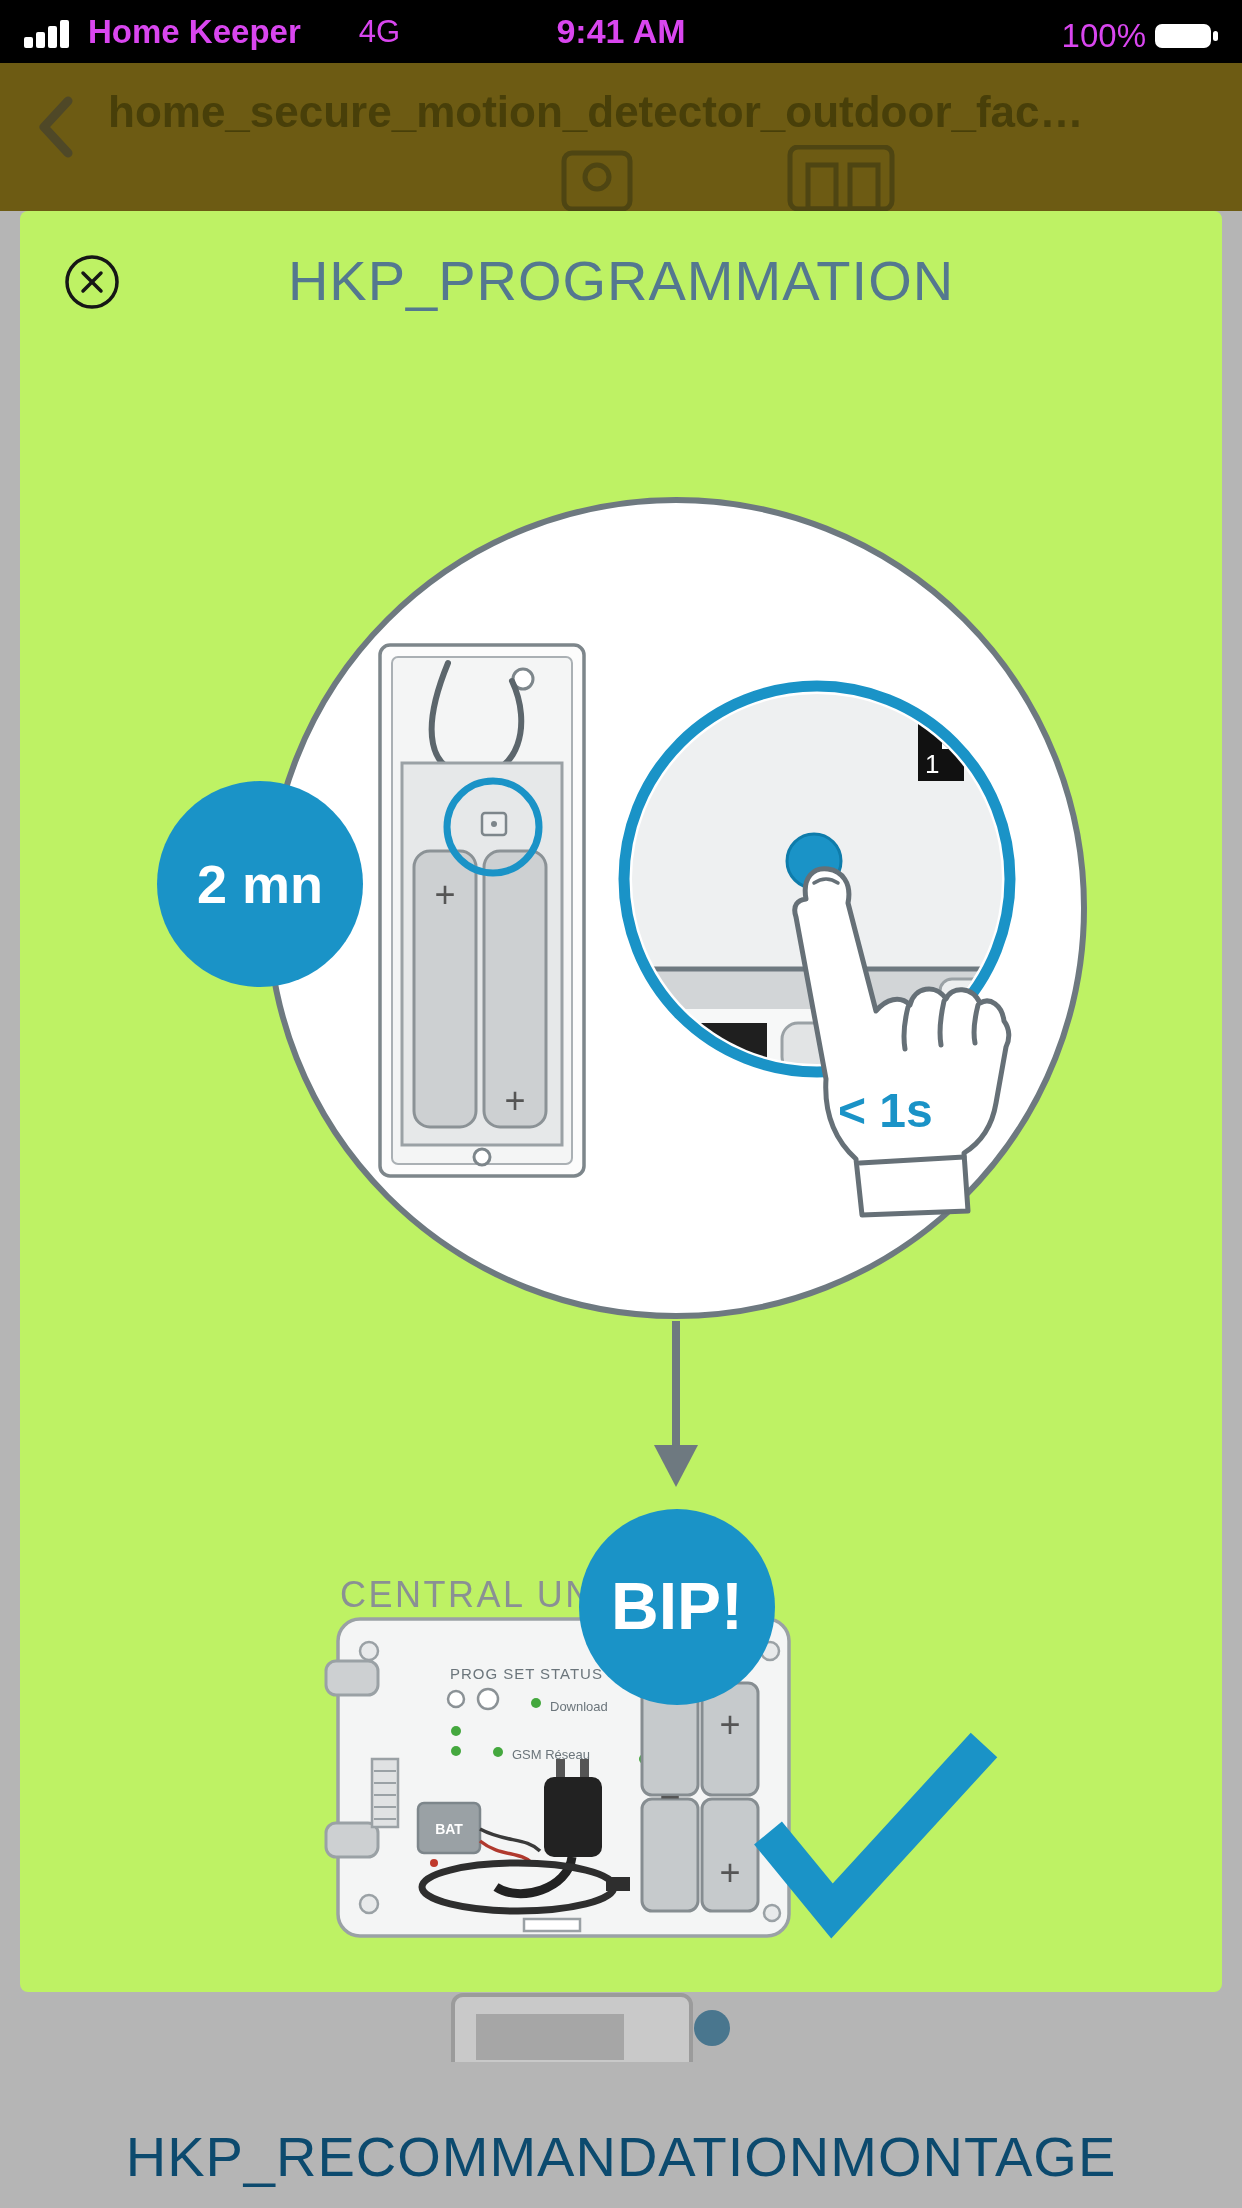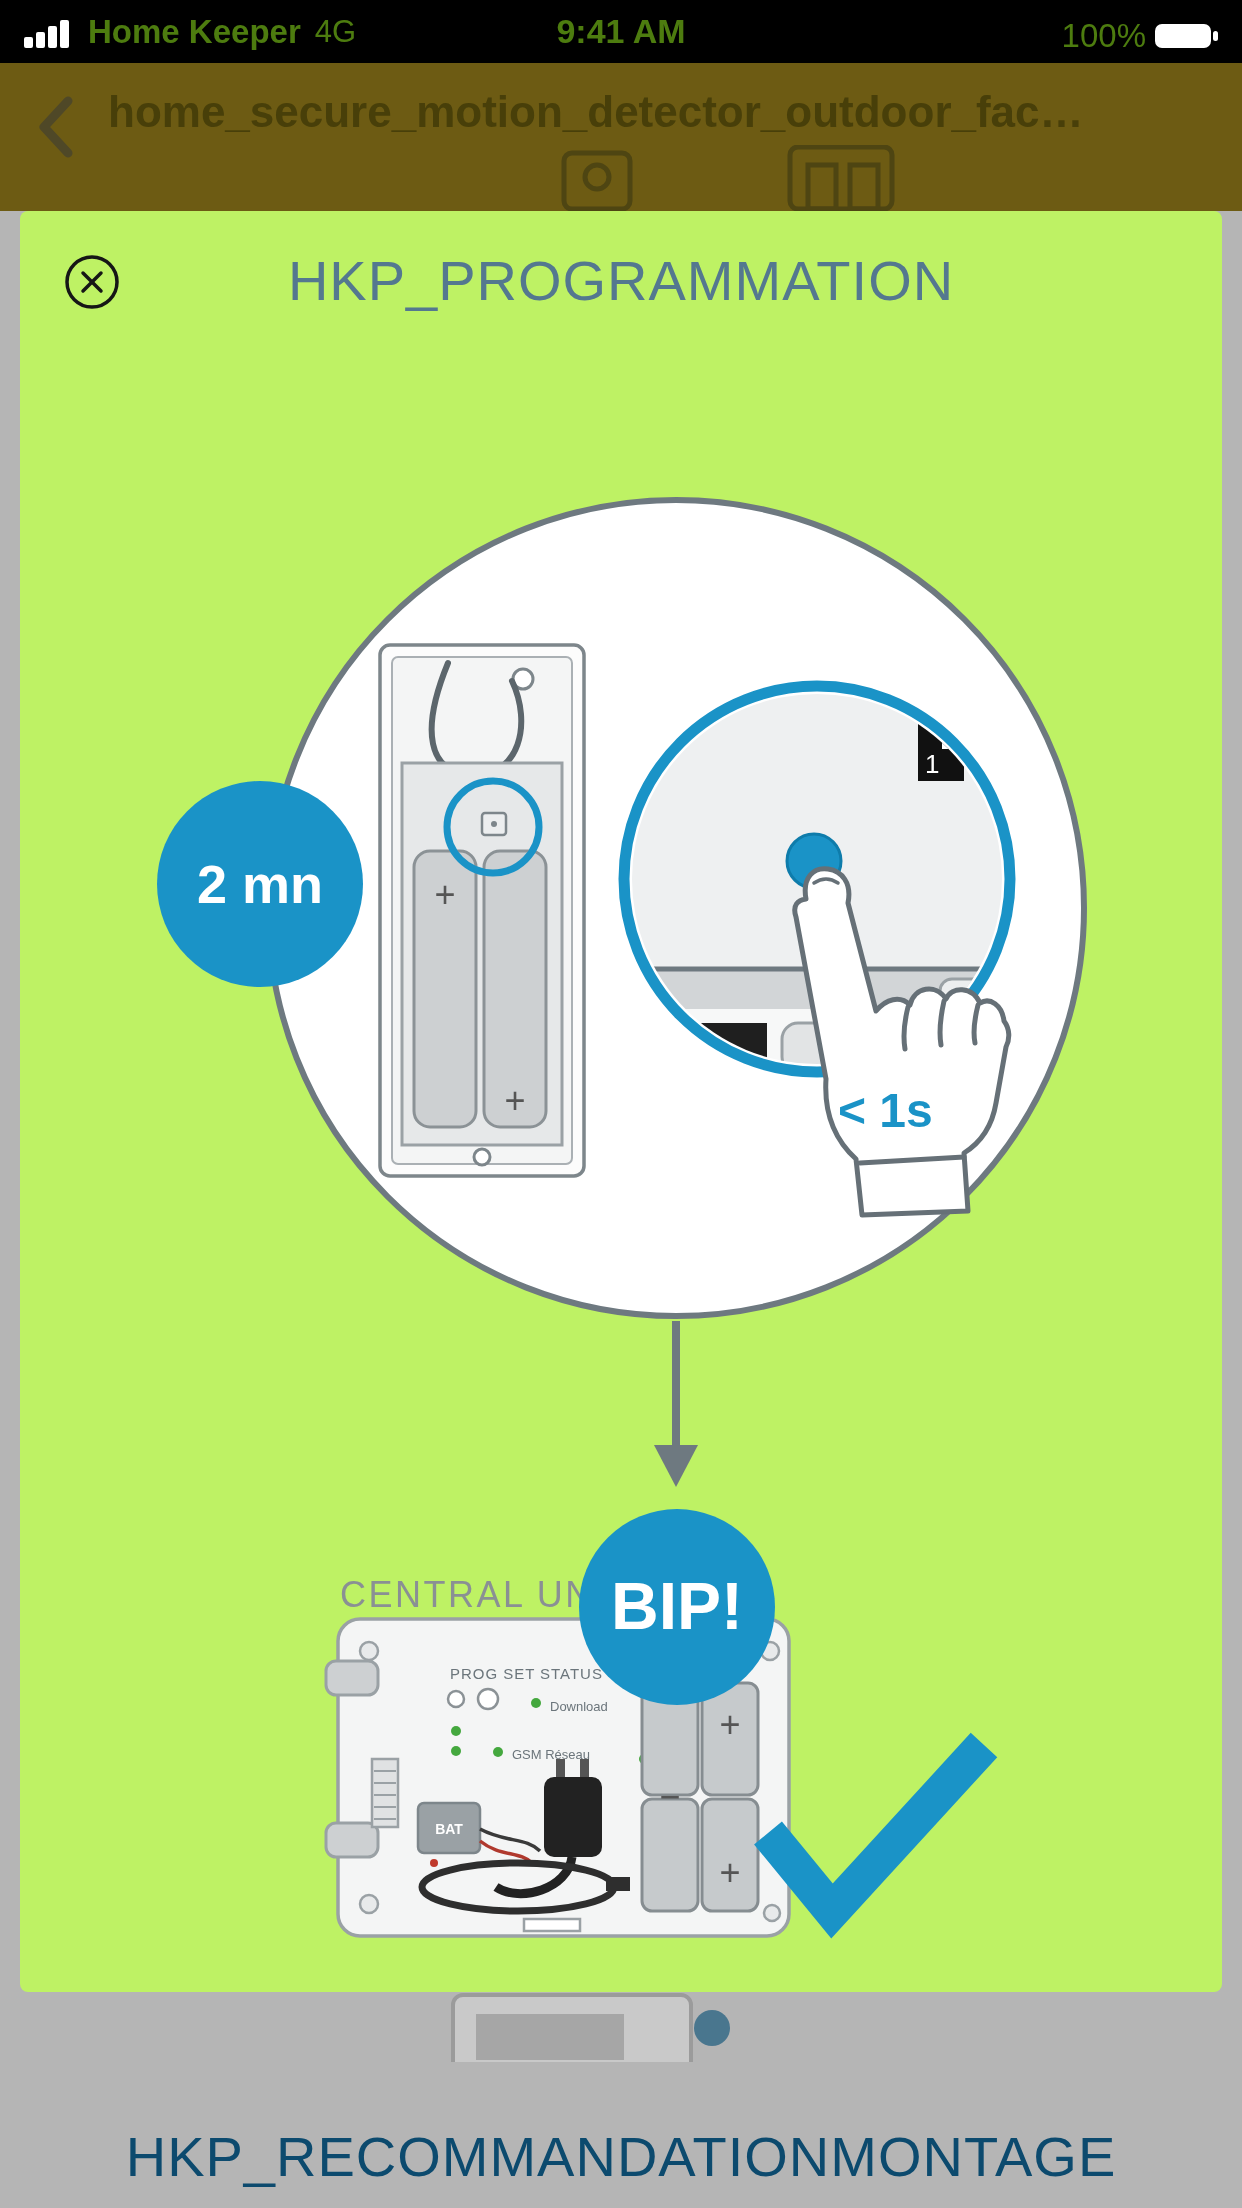--- a/index.html
+++ b/index.html
@@ -1,22 +1,22 @@
 <!DOCTYPE html>
 <html><head>
 <meta charset="utf-8">
 <style>
   html,body{margin:0;padding:0;background:#888;}
   .screen{position:relative;width:1242px;height:2208px;background:#b5b5b5;overflow:hidden;
           font-family:"Liberation Sans",sans-serif;}
   
-  .status-bar{position:absolute;left:0;top:0;width:100%;height:63px;background:#000;color:#4d7c0f;}
+  .status-bar{position:absolute;left:0;top:0;width:100%;height:63px;background:#000;color:#d946ef;}
   .sb-left{position:absolute;left:24px;top:0;height:63px;display:flex;align-items:center;gap:14px;}
   .sb-carrier{font-size:33px;font-weight:600;}
-  .sb-net{font-size:31px;font-weight:400;}
+  .sb-net{font-size:31px;font-weight:400;margin-left:44px;}
   .sb-time{position:absolute;left:0;top:0;width:100%;height:63px;display:flex;align-items:center;
            justify-content:center;font-size:34px;font-weight:700;}
   .sb-right{position:absolute;right:22px;top:4px;height:63px;display:flex;align-items:center;gap:8px;}
   .sb-batt-pct{font-size:33px;font-weight:400;}
   
   .nav-header{position:absolute;left:0;top:63px;width:100%;height:148px;background:#6d5b13;overflow:hidden;}
   .nav-back{position:absolute;left:36px;top:32px;width:40px;height:64px;background:none;border:0;padding:0;cursor:pointer;}
   .nav-title{position:absolute;left:108px;top:24px;max-width:1110px;white-space:nowrap;overflow:hidden;
              font-size:44px;font-weight:600;color:#483f09;}
   .dimmed-icons{position:absolute;left:560px;top:82px;}

